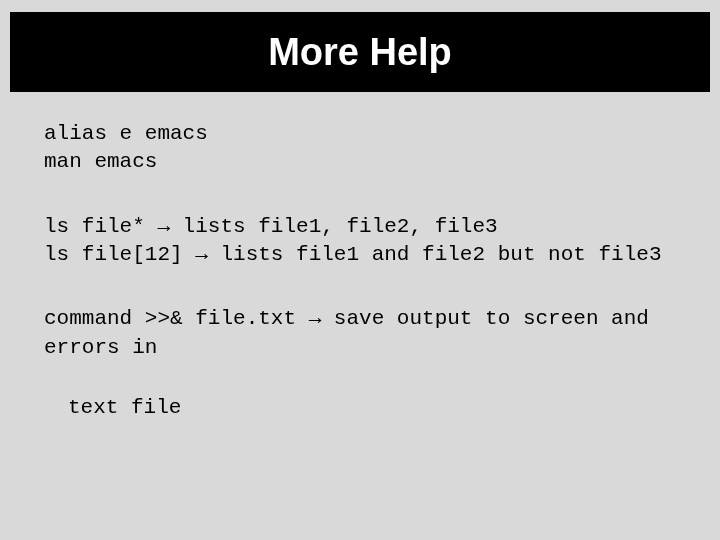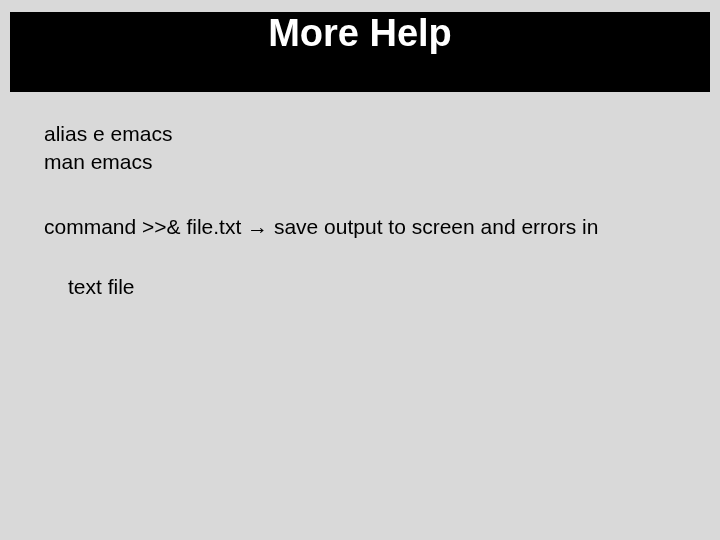--- a/index.html
+++ b/index.html
@@ -19,33 +19,34 @@
   }
   .title-bar {
     position: absolute;
     top: 12px;
     left: 10px;
     right: 10px;
     height: 80px;
     background: #000;
     color: #fff;
     display: flex;
-    align-items: flex-start;
+    align-items: center;
     justify-content: center;
     font-size: 38px;
     font-weight: bold;
   }
   .body {
     position: absolute;
     top: 120px;
     left: 44px;
     right: 40px;
     color: #000;
     font-size: 21px;
     line-height: 1.35;
+    font-family: Liberation Mono, monospace;
   }
   .block {
     margin-bottom: 36px;
   }
   .indent {
     padding-left: 24px;
     margin-top: 32px;
   }
   .line {
     display: block;
@@ -59,20 +60,24 @@
     <span>More Help</span>
   </div>
 
   <div class="body">
 
     <div class="block">
       <span class="line">alias  e  emacs</span>
       <span class="line">man   emacs</span>
     </div>
 
+    <div class="block">
+      <span class="line">ls file* → lists file1, file2, file3</span>
+      <span class="line">ls  file[12]  → lists file1 and file2 but not file3</span>
+    </div>
 
     <div class="block">
       <span class="line">command &gt;&gt;&amp; file.txt → save output to screen and errors in</span>
       <span class="line indent">text file</span>
     </div>
 
   </div>
 </div>
 
 </body></html>

